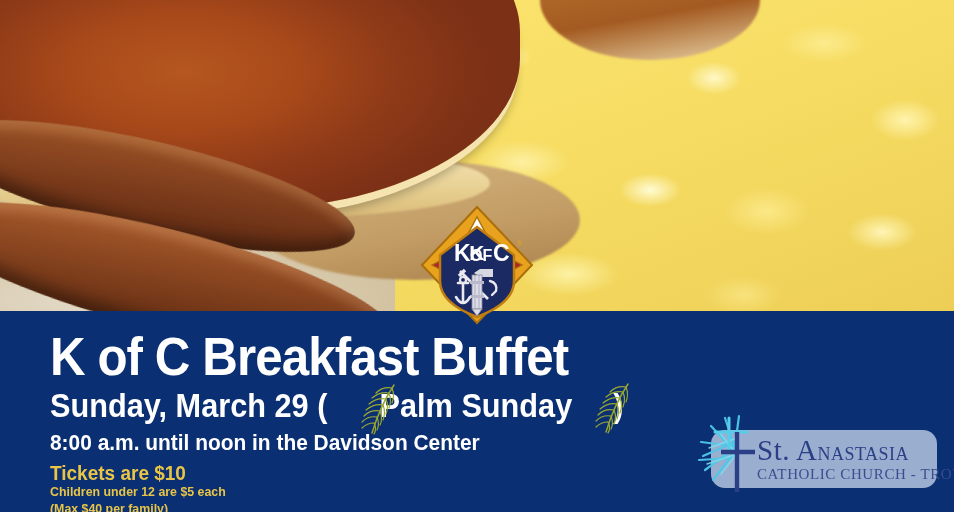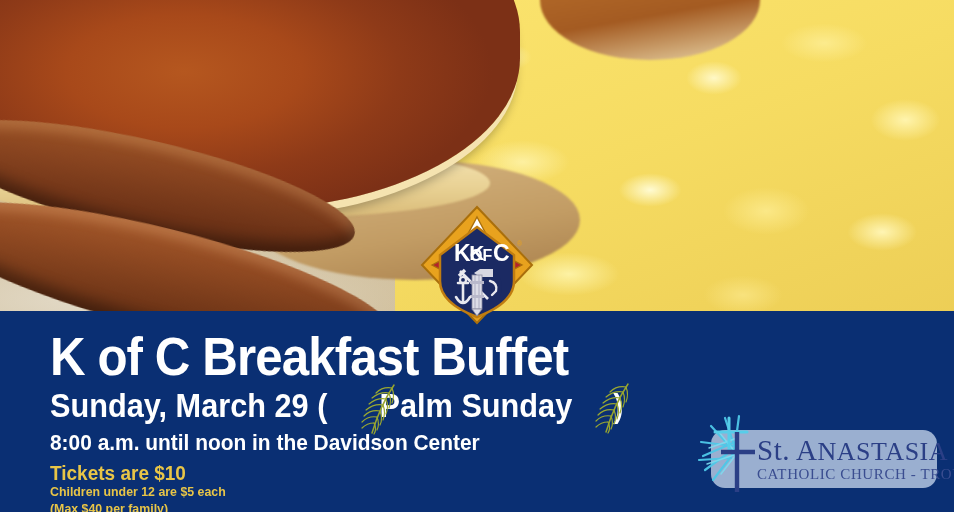--- a/index.html
+++ b/index.html
@@ -163,21 +163,21 @@
   .stan-text{
     position:absolute;left:757px;top:436px;z-index:7;
     font-family:"Liberation Serif",serif;
     color:#2b3f86;
     line-height:1;
   }
   .stan-text .n1{
     font-size:29px;letter-spacing:.5px;white-space:nowrap;font-weight:400;
   }
   .stan-text .n1 .cap{font-size:29px;}
-  .stan-text .n1 .sc{font-size:26px;}
+  .stan-text .n1 .sc{font-size:18px;}
   .stan-text .n2{
     font-size:15px;letter-spacing:.6px;white-space:nowrap;margin-top:2px;
     color:#3a4d90;
   }
 </style>
 </head>
 <body>
 
 <div id="poster">
 

